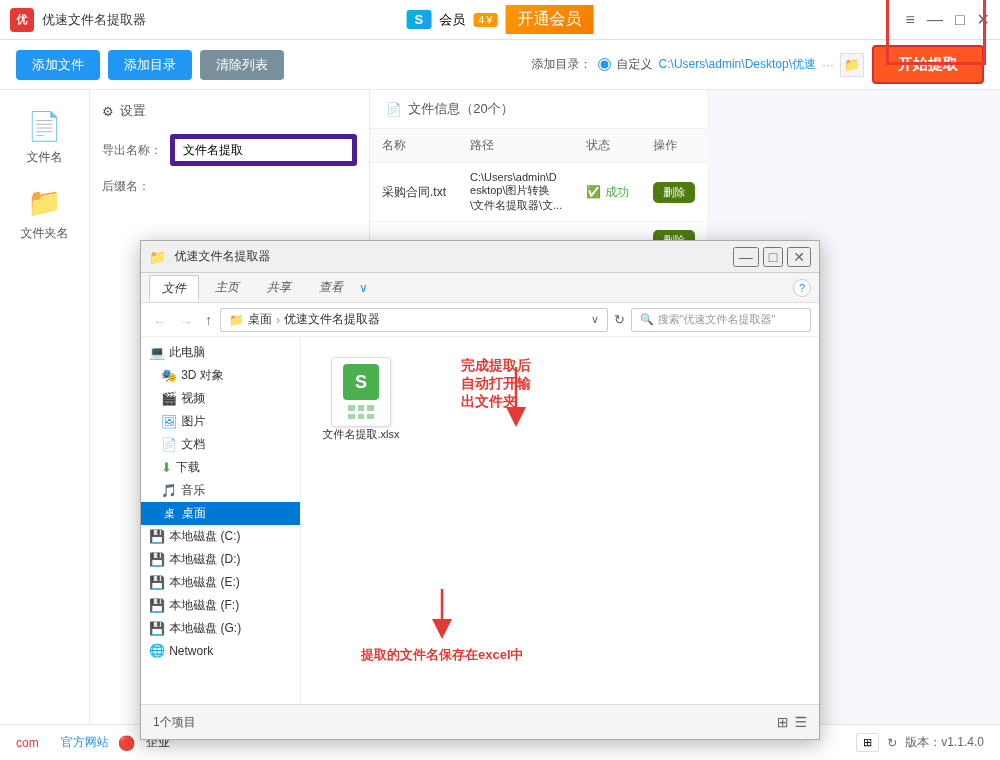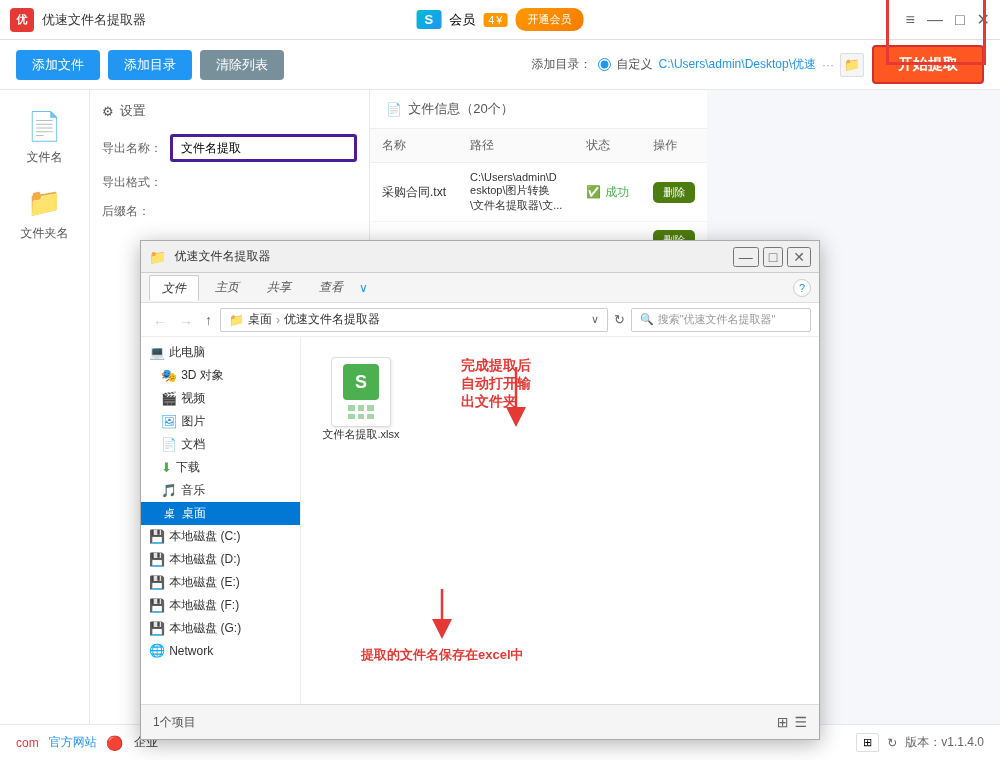--- a/index.html
+++ b/index.html
@@ -35,21 +35,21 @@
       font-size: 13px; font-weight: bold;
     }
     .vip-badge {
       background: #ff9800; color: #fff; padding: 1px 5px;
       border-radius: 3px; font-size: 11px;
       display: flex; align-items: center; gap: 2px;
     }
     .open-vip-btn {
       background: linear-gradient(135deg, #ff9800, #f57c00);
       color: #fff; border: none; padding: 4px 12px;
-      border-radius: 10px; font-size: 11px; cursor: pointer;
+      border-radius: 0; font-size: 16px; cursor: pointer;
     }
     .title-bar-controls {
       position: absolute; right: 10px;
       display: flex; gap: 12px; align-items: center;
     }
     .ctrl-btn { font-size: 16px; color: #666; cursor: pointer; background: none; border: none; }
 
     
     .toolbar {
       height: 50px;
@@ -131,21 +131,21 @@
     .panel-title {
       font-size: 13px; color: #555;
       display: flex; align-items: center; gap: 6px;
       margin-bottom: 14px;
     }
     .settings-row {
       display: flex; align-items: center; gap: 8px; margin-bottom: 12px;
     }
     .settings-label { font-size: 12px; color: #666; white-space: nowrap; }
     .settings-input {
-      flex: 1; padding: 4px 8px; border: 3px solid #4c1d95;
+      flex: 1; padding: 4px 8px; border: 5px solid #4c1d95;
       border-radius: 3px; font-size: 12px; font-family: Liberation Sans, sans-serif;
     }
     .format-row {
       display: flex; align-items: center; gap: 8px; margin-bottom: 12px;
     }
 
     .file-info-panel {
       flex: 1;
       background: #fff;
       padding: 0;
@@ -474,23 +474,20 @@
   <div class="panels-container">
 
     <div class="settings-panel">
       <div class="panel-title">
         <span>⚙</span>
         <span>设置</span>
       </div>
       <div class="settings-row">
         <span class="settings-label">导出名称：</span>
         <input class="settings-input" type="text" value="文件名提取" style="">
-      </div>
-      <div class="format-row">
-        <span class="settings-label">导出格式：</span>
       </div>
       <div class="format-row">
         <span class="settings-label">后缀名：</span>
       </div>
     </div>
 
     <div class="file-info-panel">
       <div class="file-info-header">
         <span>📄</span>
         <span>文件信息（20个）</span>
@@ -537,21 +534,21 @@
             <td><button class="del-btn">删除</button></td>
           </tr>
         </tbody>
       </table>
     </div>
   </div>
 </div>
 
 <div class="status-bar">
   <span style="color:#e53935; font-size:12px;">com</span>
-  <span style="color:#2196f3; cursor:pointer;">官方网站</span>
+  <span style="color:#2196f3; cursor:pointer;margin-left:12px;">官方网站</span>
   <span style="color:#e53935; font-size:14px;">🔴</span>
   <span style="color:#333; cursor:pointer;">企业</span>
   <div class="status-bar-right">
     <button class="grid-view-btn">⊞</button>
     <span>↻</span>
     <span class="version-text">版本：v1.1.4.0</span>
   </div>
 </div>
 
 <div class="explorer-overlay">

